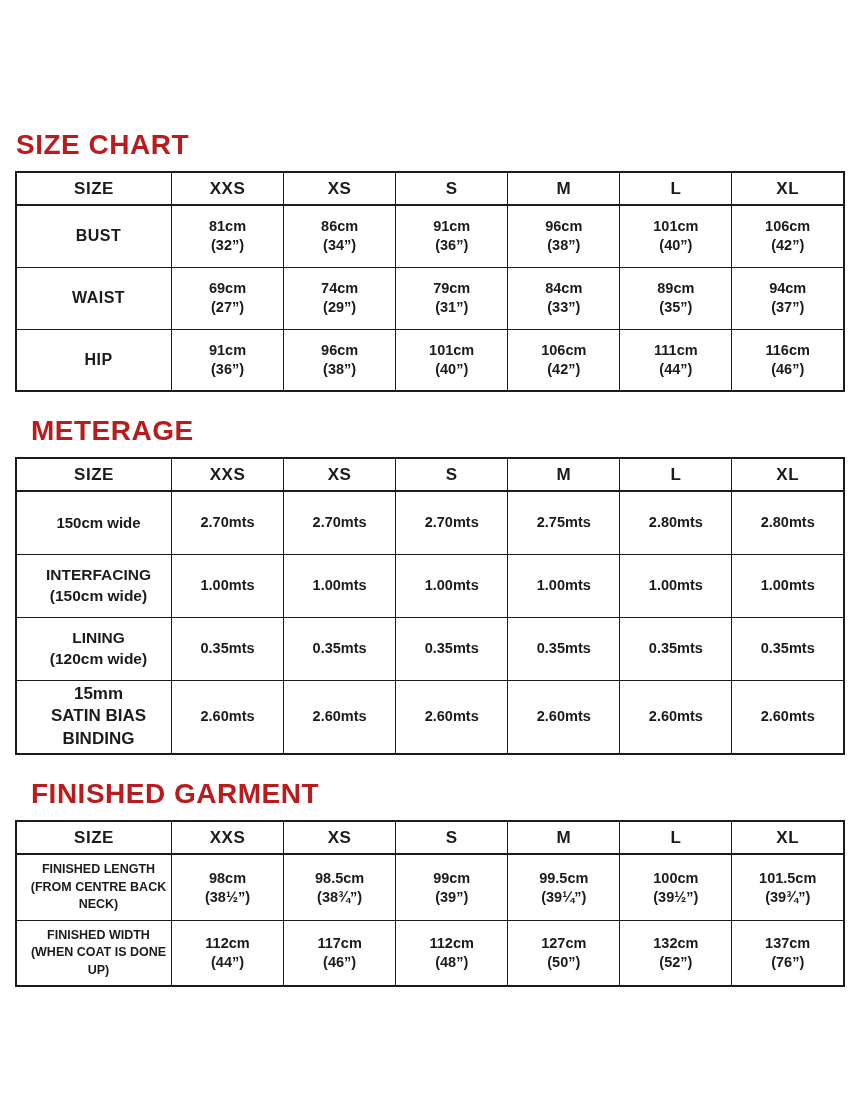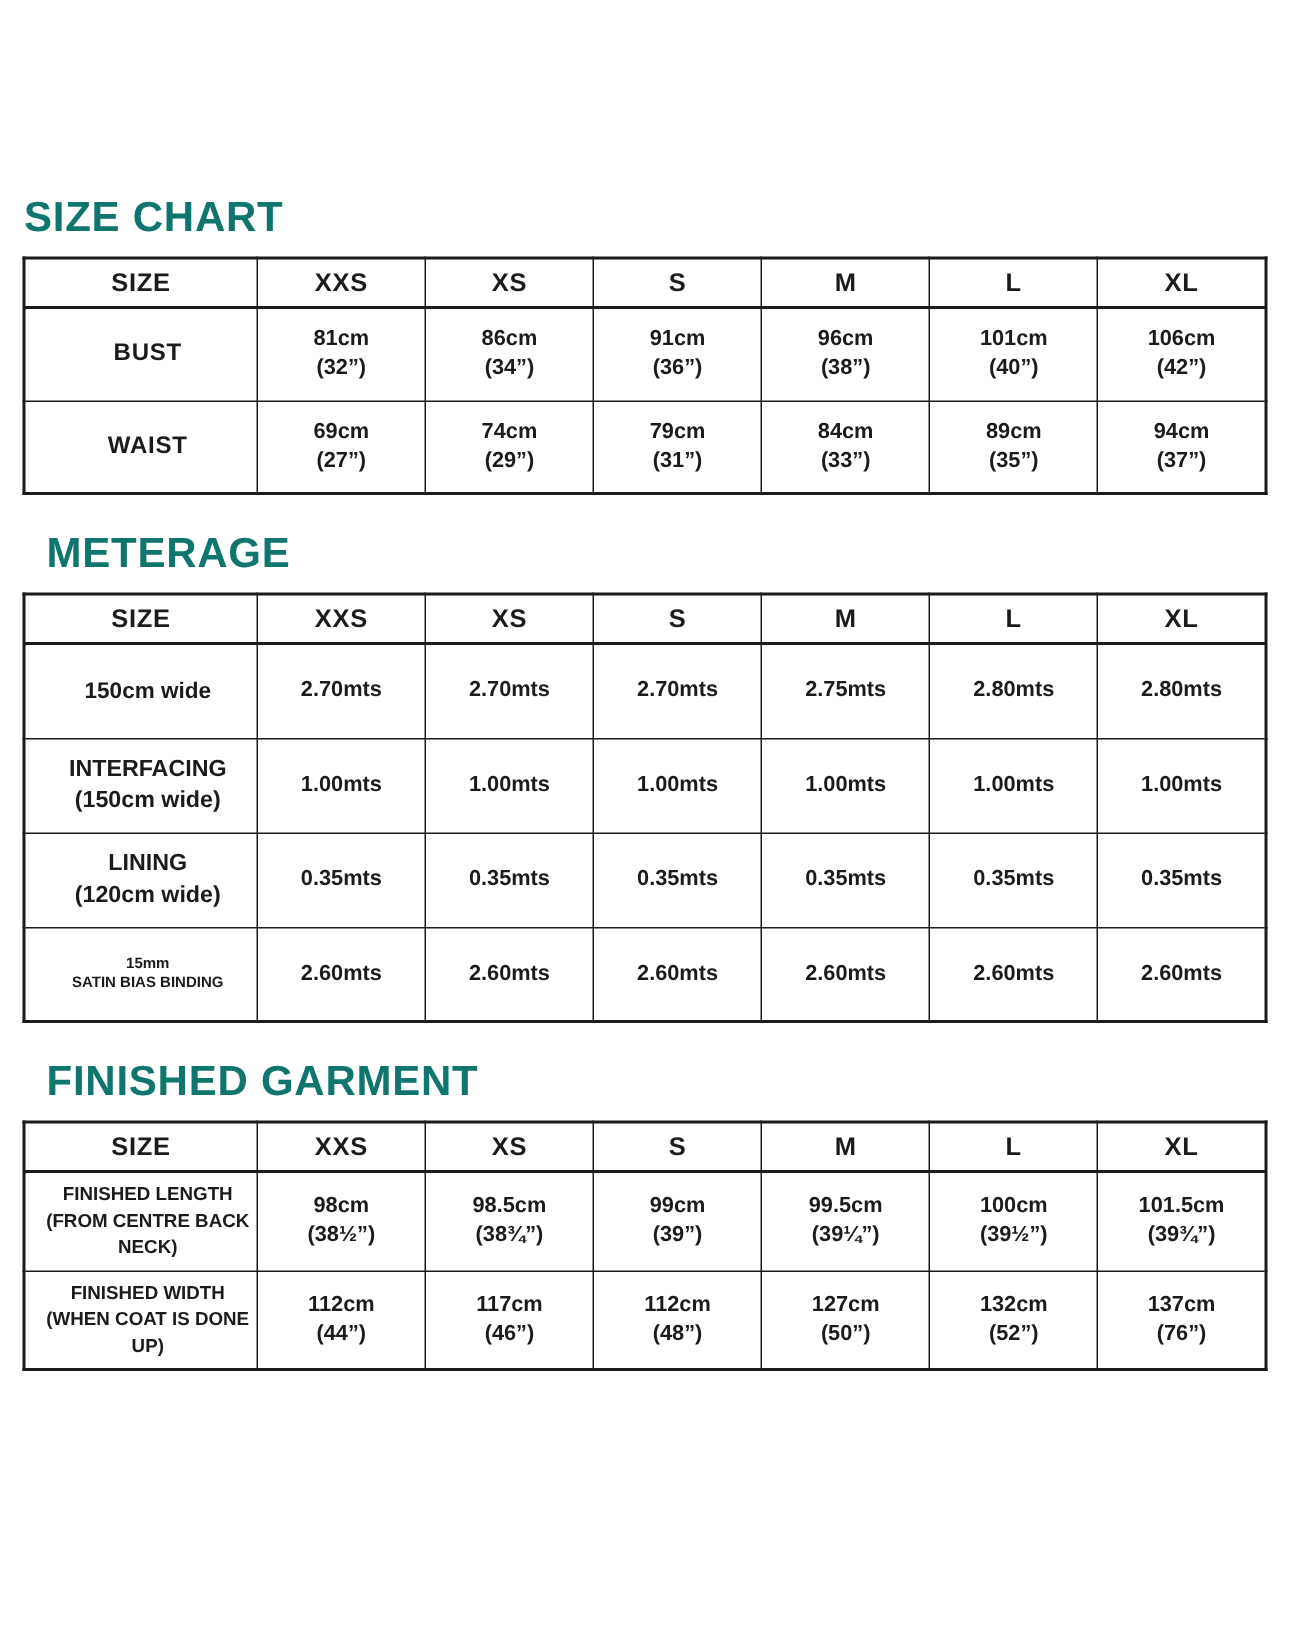--- a/index.html
+++ b/index.html
@@ -15,21 +15,21 @@
     overflow: hidden;
   }
   .page {
     padding: 131px 15px 0 15px;
     box-sizing: border-box;
   }
   h1.section-title {
     font-size: 28px;
     font-weight: 700;
     letter-spacing: 0.5px;
-    color: #0f766e;
+    color: #b91c1c;
     margin: 0 0 12px 1px;
     line-height: 1;
   }
   section.tbl-section + section.tbl-section h1.section-title {
     margin-top: 25px;
     margin-left: 16px;
   }
   table.data-table {
     width: 830px;
     border-collapse: collapse;
@@ -67,21 +67,21 @@
     line-height: 1.3;
     font-weight: bold;
   }
   
   .t-size tbody tr { height: 62px; }
   .t-size tbody th { font-size: 16px; letter-spacing: 0.5px; }
   
   .t-meterage tbody tr { height: 63px; }
   .t-meterage tbody th { font-size: 15.5px; line-height: 1.3; }
   .t-meterage tbody tr:nth-child(1) th { font-size: 15px; }
-  .t-meterage tbody tr:nth-child(4) th { font-size: 10px; line-height: 1.35; }
+  .t-meterage tbody tr:nth-child(4) th { font-size: 17px; line-height: 1.35; }
   
   .t-finished tbody tr { height: 66px; }
   .t-finished tbody th { font-size: 12.5px; line-height: 1.4; }
 </style>
 </head>
 <body>
 
 <div class="page">
 
   <section class="tbl-section">
@@ -121,20 +121,35 @@
             <td>74cm
 (29”)</td>
             <td>79cm
 (31”)</td>
             <td>84cm
 (33”)</td>
             <td>89cm
 (35”)</td>
             <td>94cm
 (37”)</td>
+          </tr>
+          <tr>
+            <th>HIP</th>
+            <td>91cm
+(36”)</td>
+            <td>96cm
+(38”)</td>
+            <td>101cm
+(40”)</td>
+            <td>106cm
+(42”)</td>
+            <td>111cm
+(44”)</td>
+            <td>116cm
+(46”)</td>
           </tr>
         </tbody>
       </table>
   </section>
 
   <section class="tbl-section">
     <h1 class="section-title">METERAGE</h1>
     <table class="data-table t-meterage" data-table="meterage">
         <thead>
           <tr>

